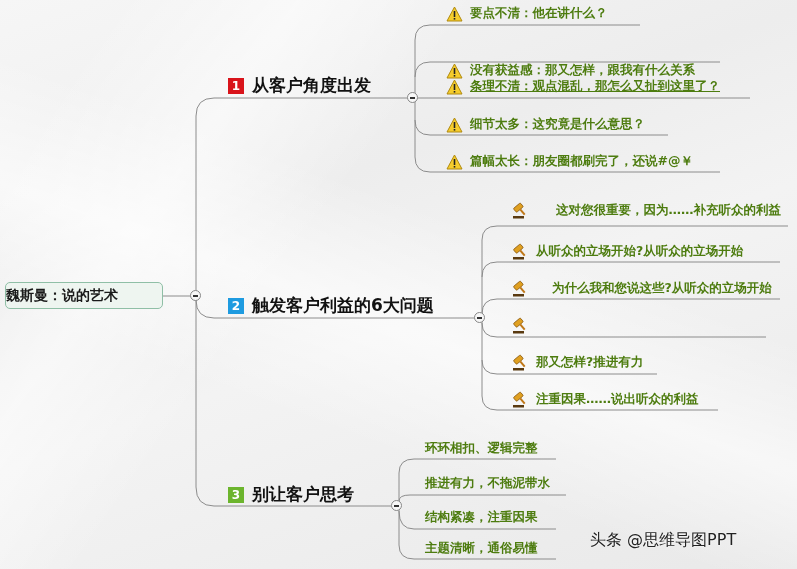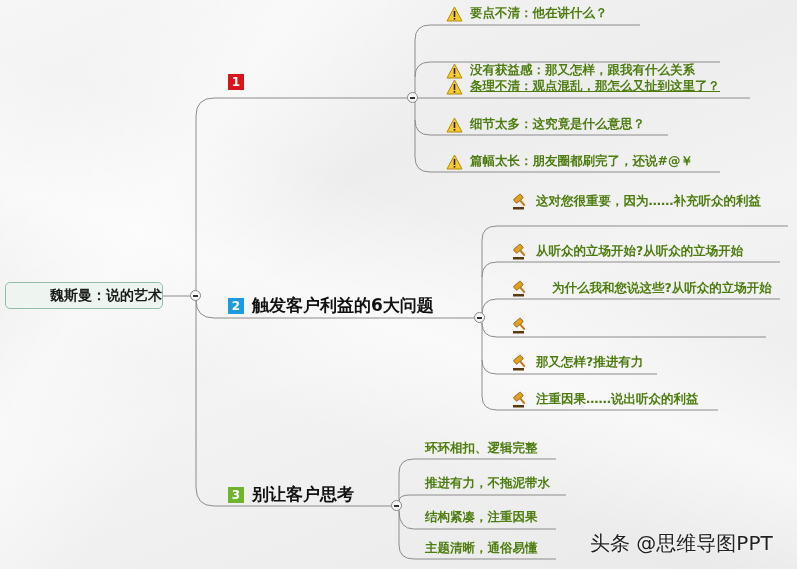--- a/index.html
+++ b/index.html
@@ -9,21 +9,21 @@
     background: linear-gradient(160deg, #f6f6f6 0%, #ededed 35%, #f3f3f3 55%, #e9e9e9 100%);
   }
   .bg-ray1 { position:absolute; left:0; top:0; width:797px; height:569px;
     background: linear-gradient(200deg, rgba(255,255,255,0.0) 40%, rgba(255,255,255,0.6) 55%, rgba(255,255,255,0) 70%); }
   .bg-ray2 { position:absolute; left:0; top:0; width:797px; height:569px;
     background: linear-gradient(125deg, rgba(255,255,255,0) 10%, rgba(255,255,255,0.55) 25%, rgba(255,255,255,0) 40%); }
   svg.lines { position:absolute; left:0; top:0; }
   .root {
     position:absolute; left:5px; top:282px; width:158px; height:27px;
     border:1px solid #8fbfa6; border-radius:5px; background:#eef5f0;
-    display:flex; align-items:center; justify-content:flex-end;
+    display:flex; align-items:center; justify-content:flex-start;
     font-size:14px; font-weight:bold; color:#1a1a1a; box-sizing:border-box;
   }
   .collapse {
     position:absolute; width:11px; height:11px; border:1px solid #888; border-radius:50%;
     background:#f7f7f7; box-sizing:border-box; cursor:pointer;
   }
   .collapse::after { content:""; position:absolute; left:2px; top:4px; width:5px; height:1.5px; background:#333; }
   .branch {
     position:absolute; display:flex; align-items:center; font-size:17px; font-weight:bold; color:#111;
     white-space:nowrap;
@@ -32,21 +32,21 @@
     display:inline-flex; width:16px; height:16px; align-items:center; justify-content:center;
     color:#fff; font-size:12px; font-weight:bold; margin-right:8px; font-family:"DejaVu Sans", sans-serif;
   }
   .leaf {
     position:absolute; display:flex; align-items:center; font-size:12.5px; font-weight:bold; color:#4d7c0f;
     white-space:nowrap;
   }
   .warn-icon { width:17px; height:16px; margin-right:7px; }
   .gavel-icon { width:18px; height:17px; margin-right:6px; }
   .watermark {
-    position:absolute; left:590px; top:530px; font-size:20px; color:#222;
+    position:absolute; left:590px; top:530px; font-size:16px; color:#222;
     font-family:"DejaVu Sans", sans-serif; text-shadow: 0 0 2px #fff;
   }
 </style>
 </head>
 <body>
 
 <div class="bg-ray1"></div>
 <div class="bg-ray2"></div>
 
 <svg class="lines" width="797" height="569">
@@ -83,20 +83,21 @@
   </g>
 </svg>
 
 <div class="root">
   <span>魏斯曼：说的艺术</span>
 </div>
 <div class="collapse" style="left:190px; top:290px;"></div>
 
 <div class="branch" style="left:228px; top:74px;">
   <span class="badge" style="background:#d9141b;">1</span>
+  <span>从客户角度出发</span>
 </div>
 <div class="collapse" style="left:407px; top:92px;"></div>
 
 <div class="leaf" style="left:446px; top:5px;">
   <svg class="warn-icon" viewBox="0 0 17 16">
       <path d="M8.5 1 L16 15 H1 Z" fill="#f5cc2c" stroke="#b08a10" stroke-width="1"></path>
       <rect x="7.7" y="5" width="1.6" height="6" fill="#222"></rect>
       <rect x="7.7" y="12" width="1.6" height="1.6" fill="#222"></rect>
     </svg>
   <span>要点不清：他在讲什么？</span>
@@ -133,21 +134,21 @@
     </svg>
   <span>篇幅太长：朋友圈都刷完了，还说#@￥</span>
 </div>
 
 <div class="branch" style="left:228px; top:294px;">
   <span class="badge" style="background:#1e9be0;">2</span>
   <span>触发客户利益的6大问题</span>
 </div>
 <div class="collapse" style="left:474px; top:312px;"></div>
 
-<div class="leaf" style="left:512px; top:193px;">
+<div class="leaf" style="left:512px; top:202px;gap:20px;">
   <svg class="gavel-icon" viewBox="0 0 18 17">
       <g transform="rotate(-40 9 8)">
         <rect x="4" y="2" width="9" height="5" rx="1" fill="#e0a020" stroke="#8a5a10" stroke-width="0.8"></rect>
         <rect x="7.8" y="7" width="2" height="7" fill="#c07818"></rect>
       </g>
       <rect x="1" y="14" width="11" height="2.5" fill="#5a3a10"></rect>
     </svg>
   <span>这对您很重要，因为……补充听众的利益</span>
 </div>
 <div class="leaf" style="left:512px; top:243px;">

